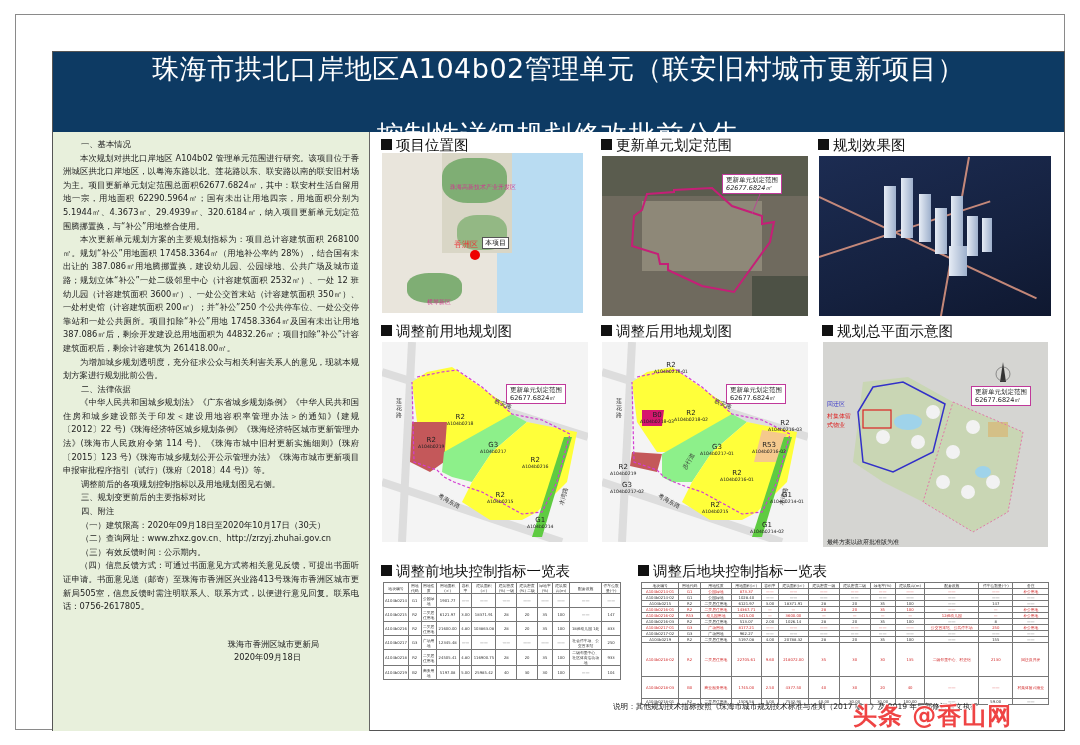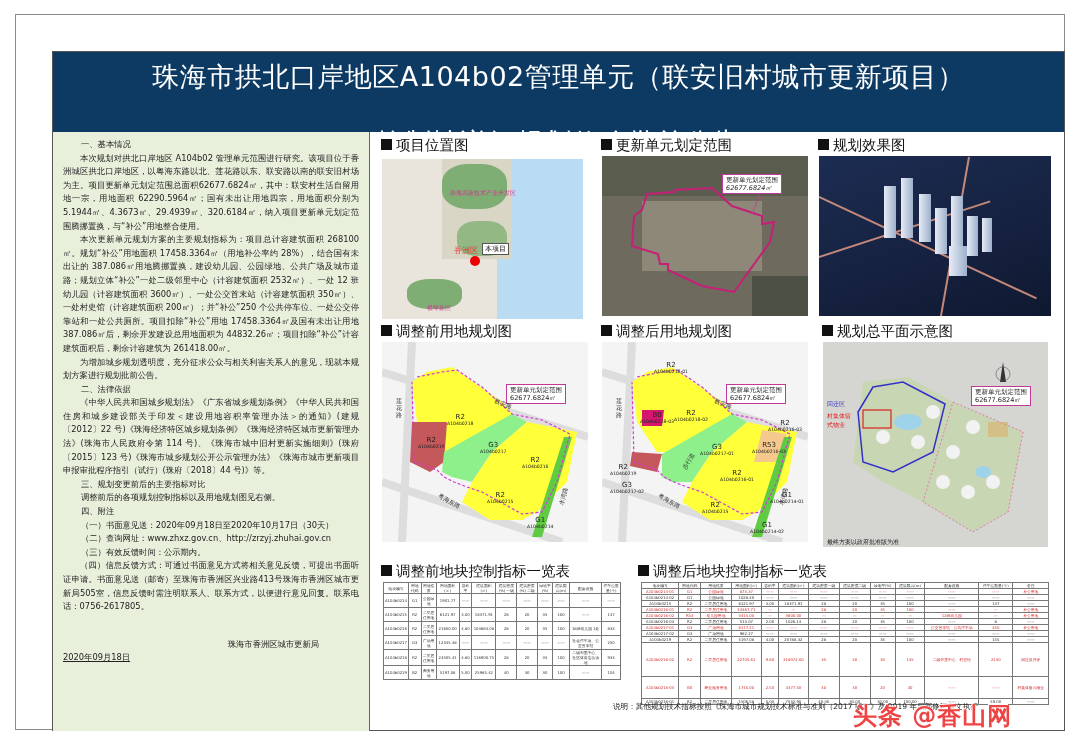--- a/index.html
+++ b/index.html
@@ -3,29 +3,29 @@
 <meta charset="utf-8">
 <style>
   * { box-sizing: border-box; margin: 0; padding: 0; }
   html, body { width: 1080px; height: 745px; background: #ffffff; overflow: hidden; }
   body { font-family: "DejaVu Sans", "Liberation Sans", sans-serif; position: relative; }
 
   .poster { position: absolute; left: 15px; top: 14px; width: 1050px; height: 716px; border: 1.5px solid #8a8a8a; background: #fff; }
   .frame { position: absolute; left: 36px; top: 36px; width: 1013px; height: 680px; border: 1px solid #555; background: #fff; }
 
   .header { position: absolute; left: 0; top: 0; width: 100%; height: 80px; background: #0d3a63; color: #fff; text-align: center; }
-  .header .t1 { font-size: 27px; line-height: 34px; padding-top: 8px; letter-spacing: 0.5px; }
+  .header .t1 { font-size: 27px; line-height: 34px; padding-top: 0; letter-spacing: 0.5px; }
   .header .t2 { font-size: 27px; line-height: 34px; letter-spacing: 1px; margin-top: 32px; }
 
   .left { position: absolute; left: 0; top: 80px; width: 317px; height: 599px; background: #e8f0dc; border-right: 1px solid #666; padding: 6px 10px 0 10px; font-size: 8.3px; line-height: 13.6px; color: #222; }
   .left p { text-align: justify; }
   .left .h { padding-left: 18px; }
   .left .ind { text-indent: 17px; }
   .left .sign { text-align: right; padding-right: 40px; }
-  .left .sign2 { text-align: left; padding-right: 58px; text-decoration: underline; }
+  .left .sign2 { text-align: right; padding-right: 58px; }
 
   .panel-title { position: absolute; font-size: 14.5px; color: #111; font-weight: normal; white-space: nowrap; }
   .panel-title .sq { display: inline-block; width: 11px; height: 11px; background: #111; margin-right: 4px; vertical-align: 0px; }
 
   .img { position: absolute; overflow: hidden; }
 
   
   .map-loc { background: #b9dcf2; }
   .map-loc .land { position: absolute; background: #e9e5dc; }
   .map-loc .green { position: absolute; background: #7fae74; border-radius: 40%; }
@@ -74,36 +74,36 @@
       <div class="t2">控制性详细规划修改批前公告</div>
     </div>
 
     <div class="left">
       <p class="h">一、基本情况</p>
       <p class="ind">本次规划对拱北口岸地区 A104b02 管理单元范围进行研究。该项目位于香洲城区拱北口岸地区，以粤海东路以北、莲花路以东、联安路以南的联安旧村场为主。项目更新单元划定范围总面积62677.6824㎡，其中：联安村生活自留用地一宗，用地面积 62290.5964㎡；国有未出让用地四宗，用地面积分别为 5.1944㎡、4.3673㎡、29.4939㎡、320.6184㎡，纳入项目更新单元划定范围腾挪置换，与“补公”用地整合使用。</p>
       <p class="ind">本次更新单元规划方案的主要规划指标为：项目总计容建筑面积 268100㎡。规划“补公”用地面积 17458.3364㎡（用地补公率约 28%），结合国有未出让的 387.086㎡用地腾挪置换，建设幼儿园、公园绿地、公共广场及城市道路；规划立体“补公”一处二级邻里中心（计容建筑面积 2532㎡）、一处 12 班幼儿园（计容建筑面积 3600㎡）、一处公交首末站（计容建筑面积 350㎡）、一处村史馆（计容建筑面积 200㎡）；并“补公”250 个公共停车位、一处公交停靠站和一处公共厕所。项目扣除“补公”用地 17458.3364㎡及国有未出让用地 387.086㎡后，剩余开发建设总用地面积为 44832.26㎡；项目扣除“补公”计容建筑面积后，剩余计容建筑为 261418.00㎡。</p>
       <p class="ind">为增加城乡规划透明度，充分征求公众与相关利害关系人的意见，现就本规划方案进行规划批前公告。</p>
       <p class="h">二、法律依据</p>
       <p class="ind">《中华人民共和国城乡规划法》《广东省城乡规划条例》《中华人民共和国住房和城乡建设部关于印发＜建设用地容积率管理办法＞的通知》(建规〔2012〕22 号)《珠海经济特区城乡规划条例》《珠海经济特区城市更新管理办法》(珠海市人民政府令第 114 号)、《珠海市城中旧村更新实施细则》(珠府〔2015〕123 号)《珠海市城乡规划公开公示管理办法》《珠海市城市更新项目申报审批程序指引（试行）(珠府〔2018〕44 号)》等。</p>
+      <p class="h">调整前后的各项规划控制指标以及用地规划图见右侧。</p>
       <p class="h">三、规划变更前后的主要指标对比</p>
-      <p class="h">调整前后的各项规划控制指标以及用地规划图见右侧。</p>
       <p class="h">四、附注</p>
-      <p class="h">（一）书面意见送：2020年09月18日至2020年10月17日（30天）</p>
+      <p class="h">（一）建筑限高：2020年09月18日至2020年10月17日（30天）</p>
       <p class="h">（二）查询网址：www.zhxz.gov.cn、http://zrzyj.zhuhai.gov.cn</p>
       <p class="h">（三）有效反馈时间：公示期内。</p>
       <p class="ind">（四）信息反馈方式：可通过书面意见方式将相关意见反馈，可提出书面听证申请。书面意见送（邮寄）至珠海市香洲区兴业路413号珠海市香洲区城市更新局505室，信息反馈时需注明联系人、联系方式，以便进行意见回复。联系电话：0756-2617805。</p>
       <p style="height:24px"></p>
       <p class="sign">珠海市香洲区城市更新局</p>
       <p class="sign2">2020年09月18日</p>
     </div>
 
     <div class="panel-title" style="left:328px; top:84px;">
       <span class="sq"></span><span>项目位置图</span>
     </div>
-    <div class="img map-loc" style="left:329px; top:107px; width:201px; height:160px;">
+    <div class="img map-loc" style="left:329px; top:101px; width:201px; height:160px;">
       <div class="land" style="left:0; top:0; width:115px; height:160px;"></div>
       <div class="land" style="left:60px; top:0; width:70px; height:100px; background:#d9d6c6;"></div>
       <div class="green" style="left:60px; top:5px; width:65px; height:45px;"></div>
       <div class="green" style="left:75px; top:62px; width:50px; height:35px; background:#93b884;"></div>
       <div class="green" style="left:25px; top:120px; width:55px; height:30px;"></div>
       <div class="lbl" style="left:68px; top:30px;">珠海高新技术产业开发区</div>
       <div class="redlbl" style="left:72px; top:86px;">香洲区</div>
       <div class="lbl" style="left:45px; top:145px;">横琴新区</div>
       <div class="dot" style="left:88px; top:97px;"></div>
       <div class="tag" style="left:100px; top:84px;">本项目</div>

